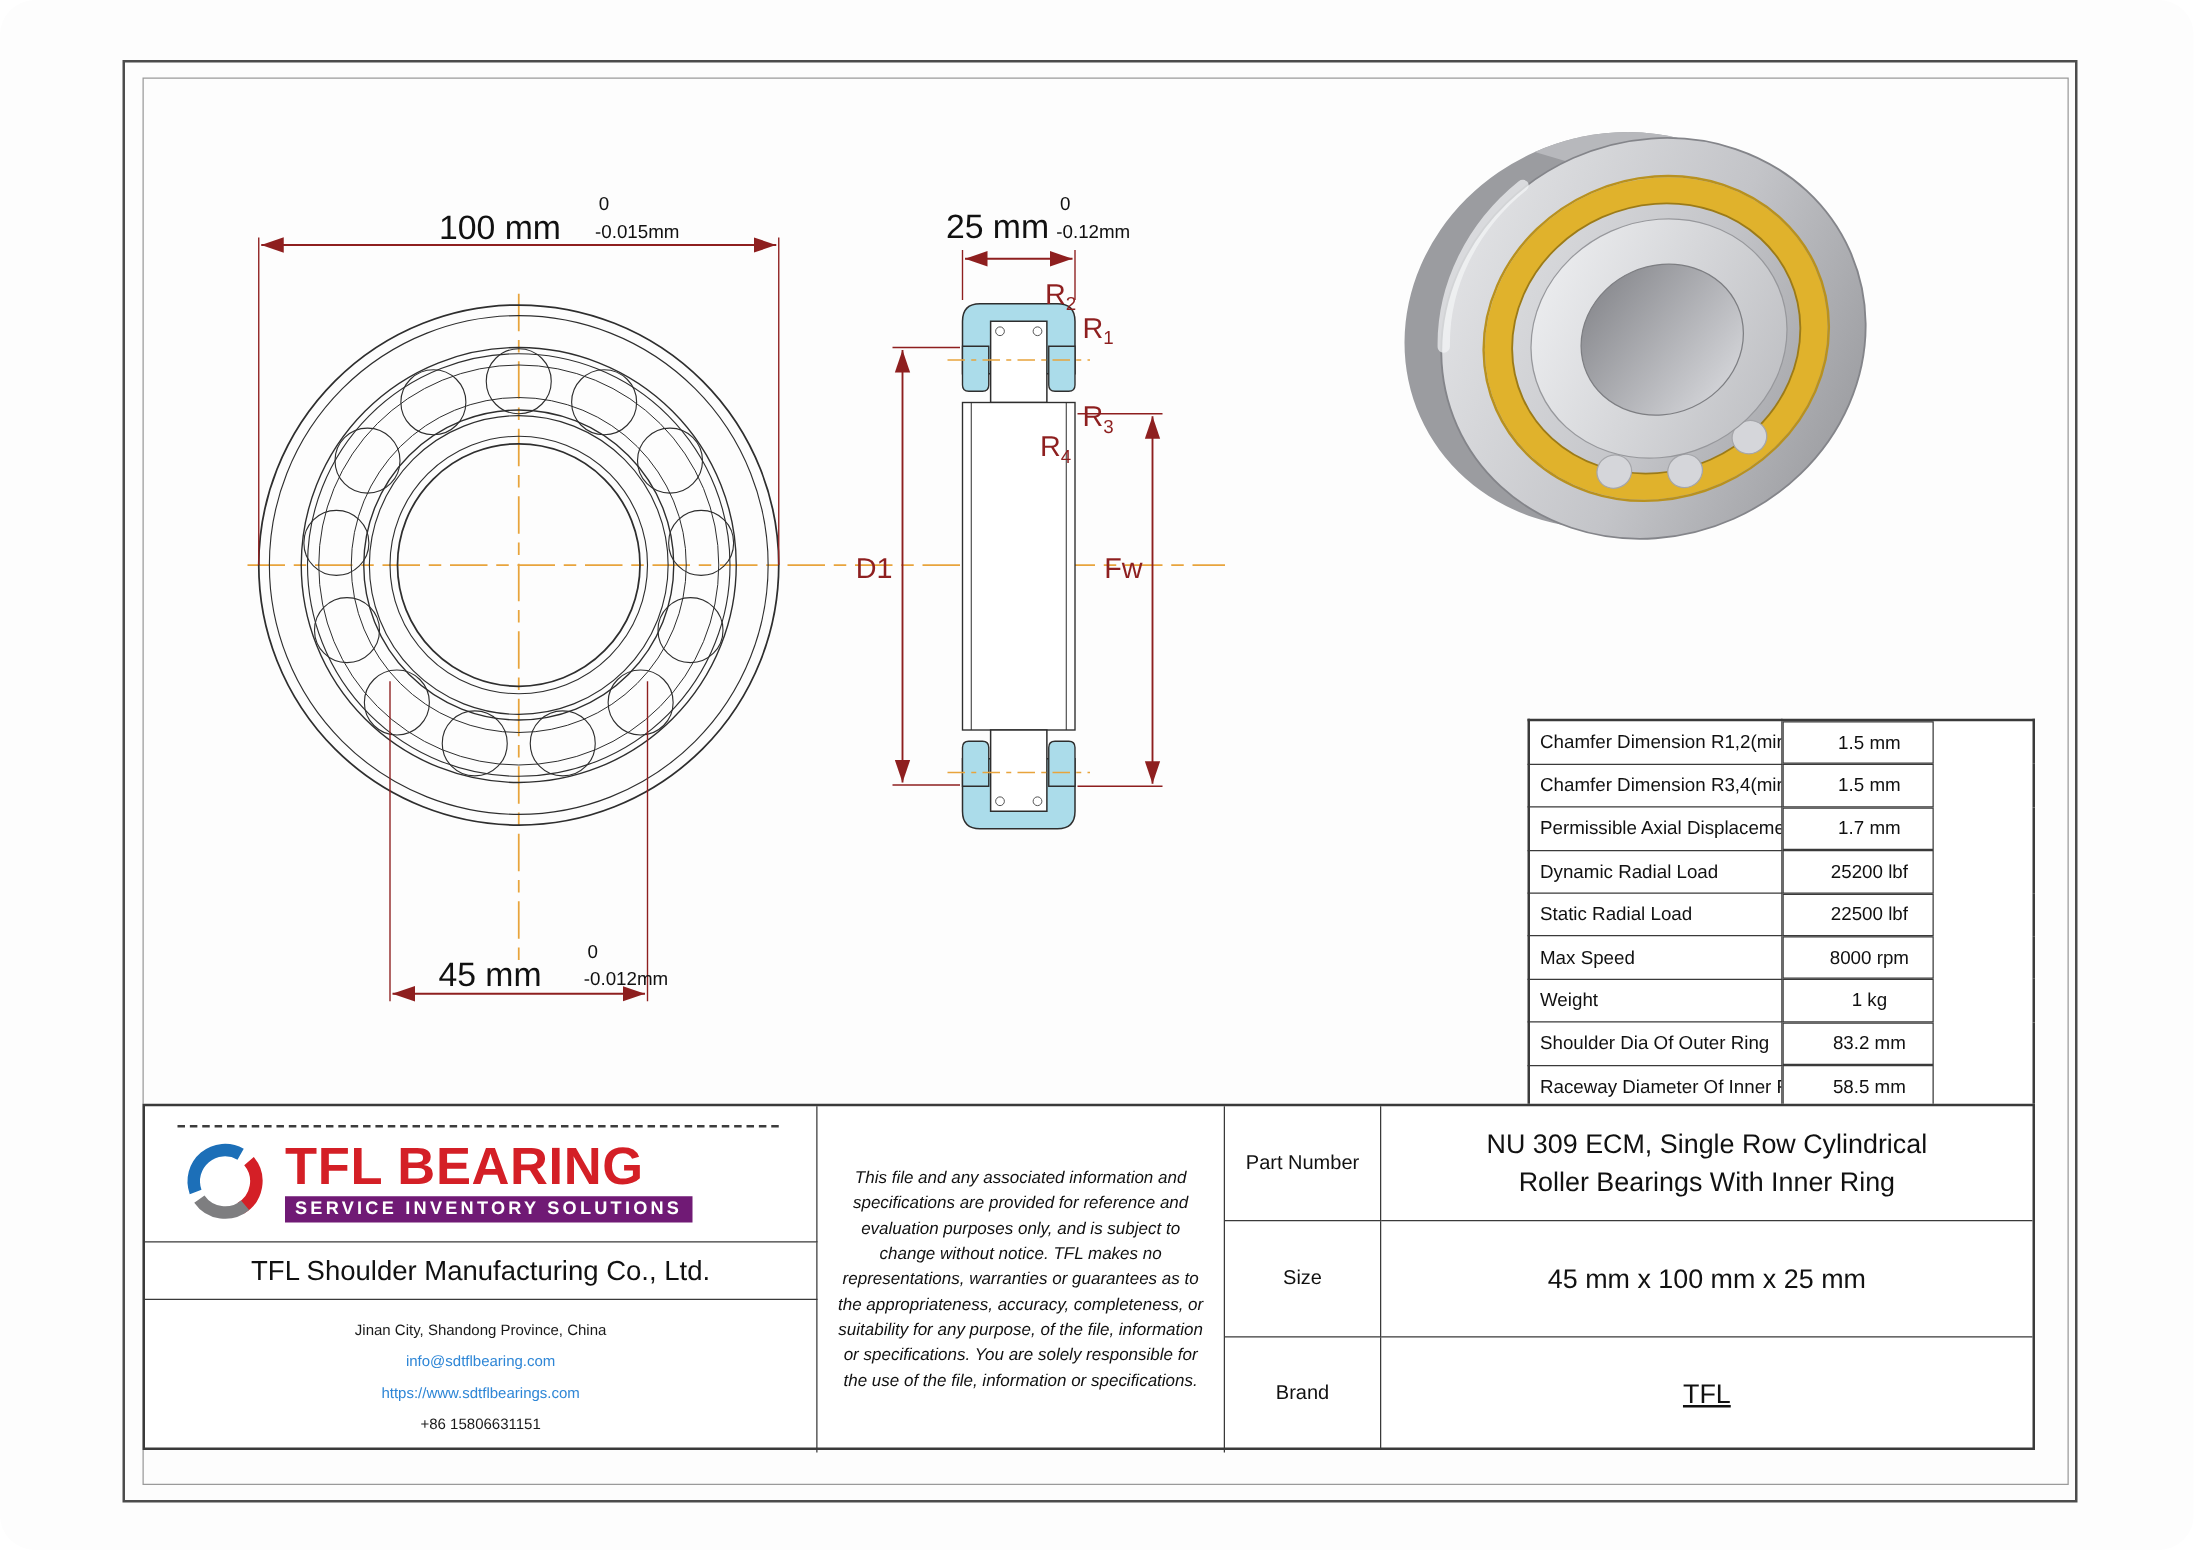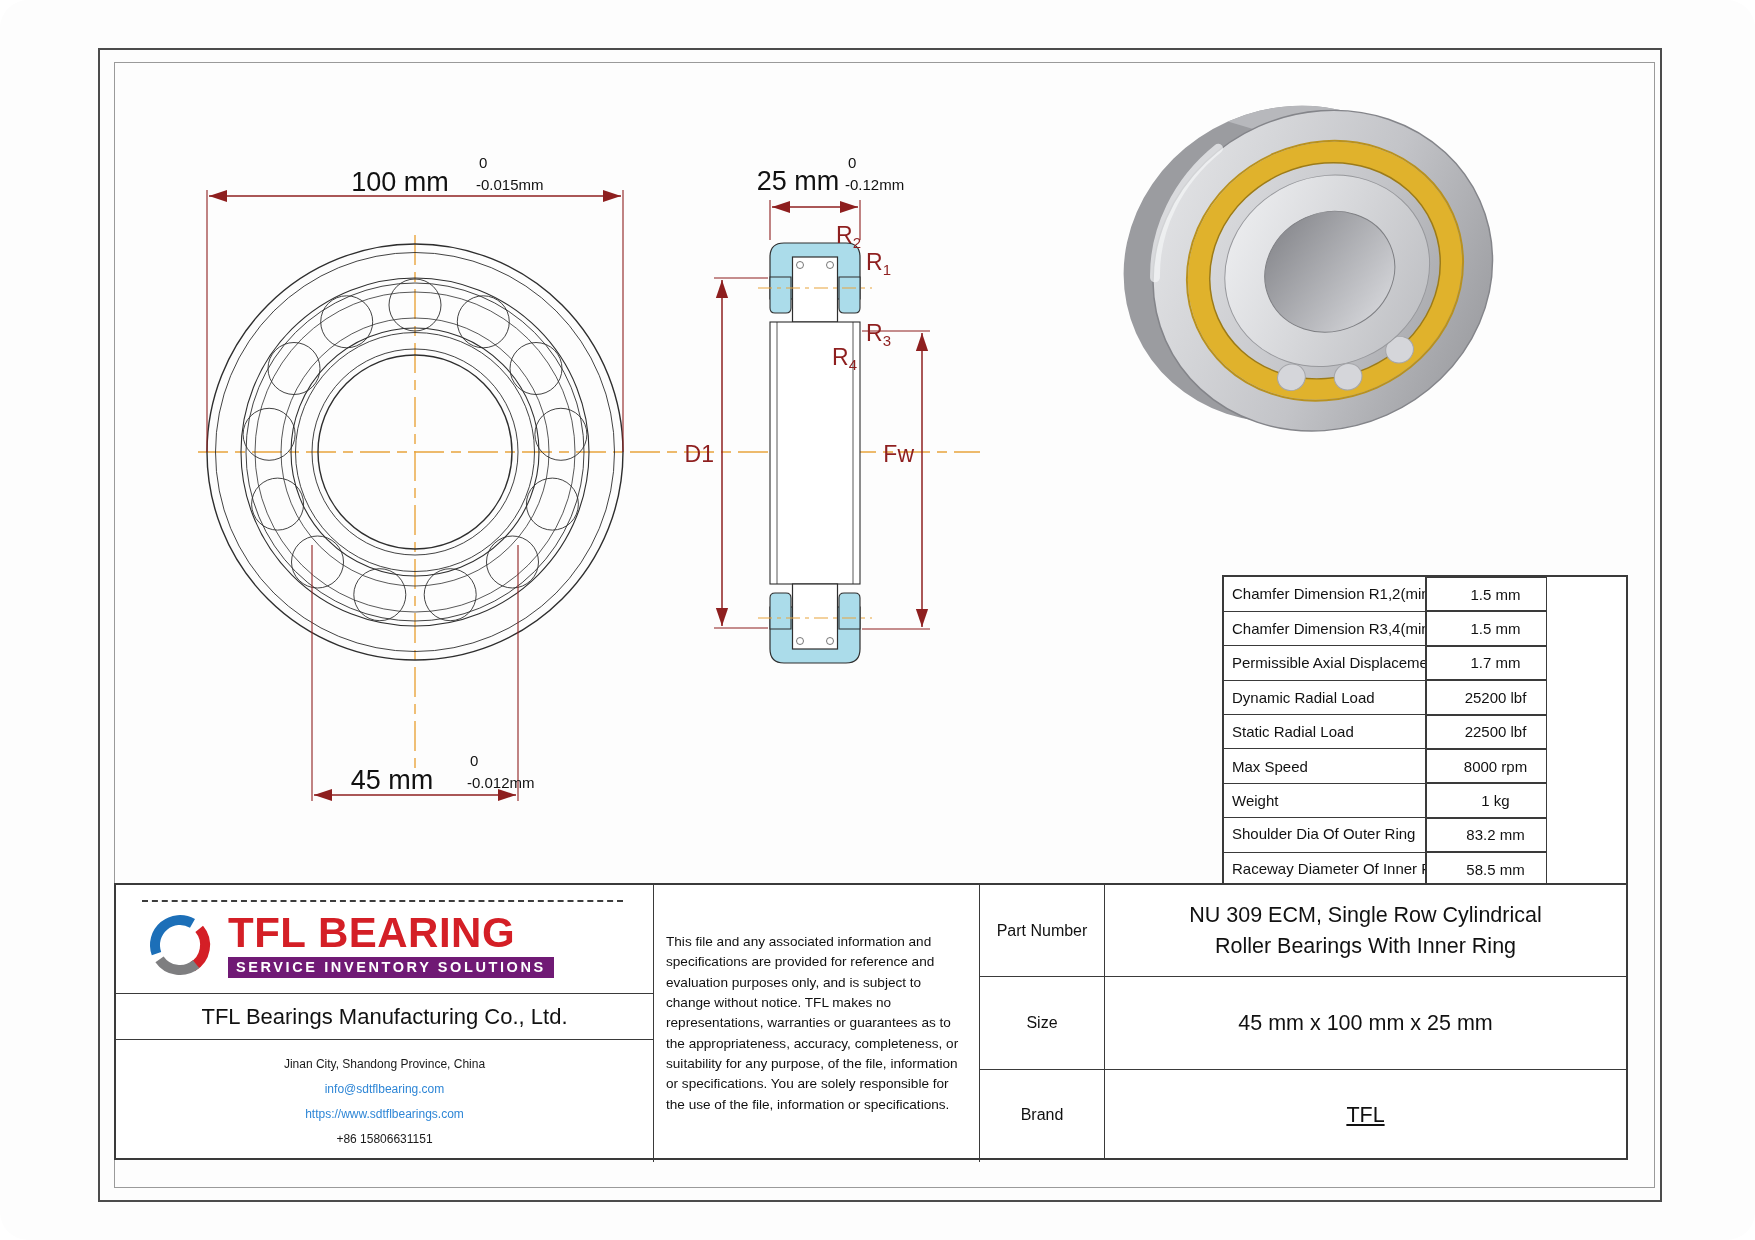--- a/index.html
+++ b/index.html
@@ -31,21 +31,21 @@
                letter-spacing:2.6px;padding:2px 8px 3px 8px;align-self:flex-start;}
   .company-cell{left:0;top:109px;width:538px;height:46px;border-right:1.5px solid #3a3a3a;
                 border-bottom:1.5px solid #3a3a3a;display:flex;align-items:center;justify-content:center;}
   .company-name{font-size:22px;color:#111;}
   .address-cell{left:0;top:155px;width:538px;height:122px;border-right:1.5px solid #3a3a3a;
                 text-align:center;padding-top:12px;}
   .address-cell div{line-height:25px;font-size:12px;}
   .addr-link{color:#2e86d6;cursor:pointer;}
   .disclaimer-cell{left:538px;top:0;width:326px;height:277px;border-right:1.5px solid #3a3a3a;
                    display:flex;align-items:center;}
-  .disclaimer-text{font-size:13.6px;line-height:1.5;padding:0 12px;color:#111;}
+  .disclaimer-text{font-size:13.6px;line-height:1.5;text-align:center;padding:0 12px;color:#111;font-style:italic;}
   .pn-label{left:864px;top:0;width:125px;height:92px;border-right:1.5px solid #3a3a3a;border-bottom:1.5px solid #3a3a3a;}
   .sz-label{left:864px;top:92px;width:125px;height:93px;border-right:1.5px solid #3a3a3a;border-bottom:1.5px solid #3a3a3a;}
   .br-label{left:864px;top:185px;width:125px;height:90px;border-right:1.5px solid #3a3a3a;}
   .pn-value{left:989px;top:0;width:521px;height:92px;border-bottom:1.5px solid #3a3a3a;}
   .sz-value{left:989px;top:92px;width:521px;height:93px;border-bottom:1.5px solid #3a3a3a;}
   .br-value{left:989px;top:185px;width:521px;height:90px;text-decoration:underline;}
   .lab{display:flex;align-items:center;justify-content:center;font-size:16px;color:#111;}
   .val{display:flex;align-items:center;justify-content:center;font-size:21.5px;color:#111;
        text-align:center;line-height:1.4;padding:0 55px;}
 </style>
@@ -249,21 +249,21 @@
           <circle cx="32" cy="34" r="15" fill="#ffffff"></circle>
         </svg>
         <div class="logo-text-col">
           <div class="logo-word">TFL BEARING</div>
           <div class="logo-banner">SERVICE INVENTORY SOLUTIONS</div>
         </div>
       </div>
     </div>
 
     <div class="cell company-cell">
-      <span class="company-name">TFL Bearings Manufacturing Co., Ltd.</span>
+      <span class="company-name">TFL Shoulder Manufacturing Co., Ltd.</span>
     </div>
 
     <div class="cell address-cell">
       <div>Jinan City, Shandong Province, China</div>
       <div class="addr-link">info@sdtflbearing.com</div>
       <div class="addr-link">https://www.sdtflbearings.com</div>
       <div>+86 15806631151</div>
     </div>
 
     <div class="cell disclaimer-cell">

